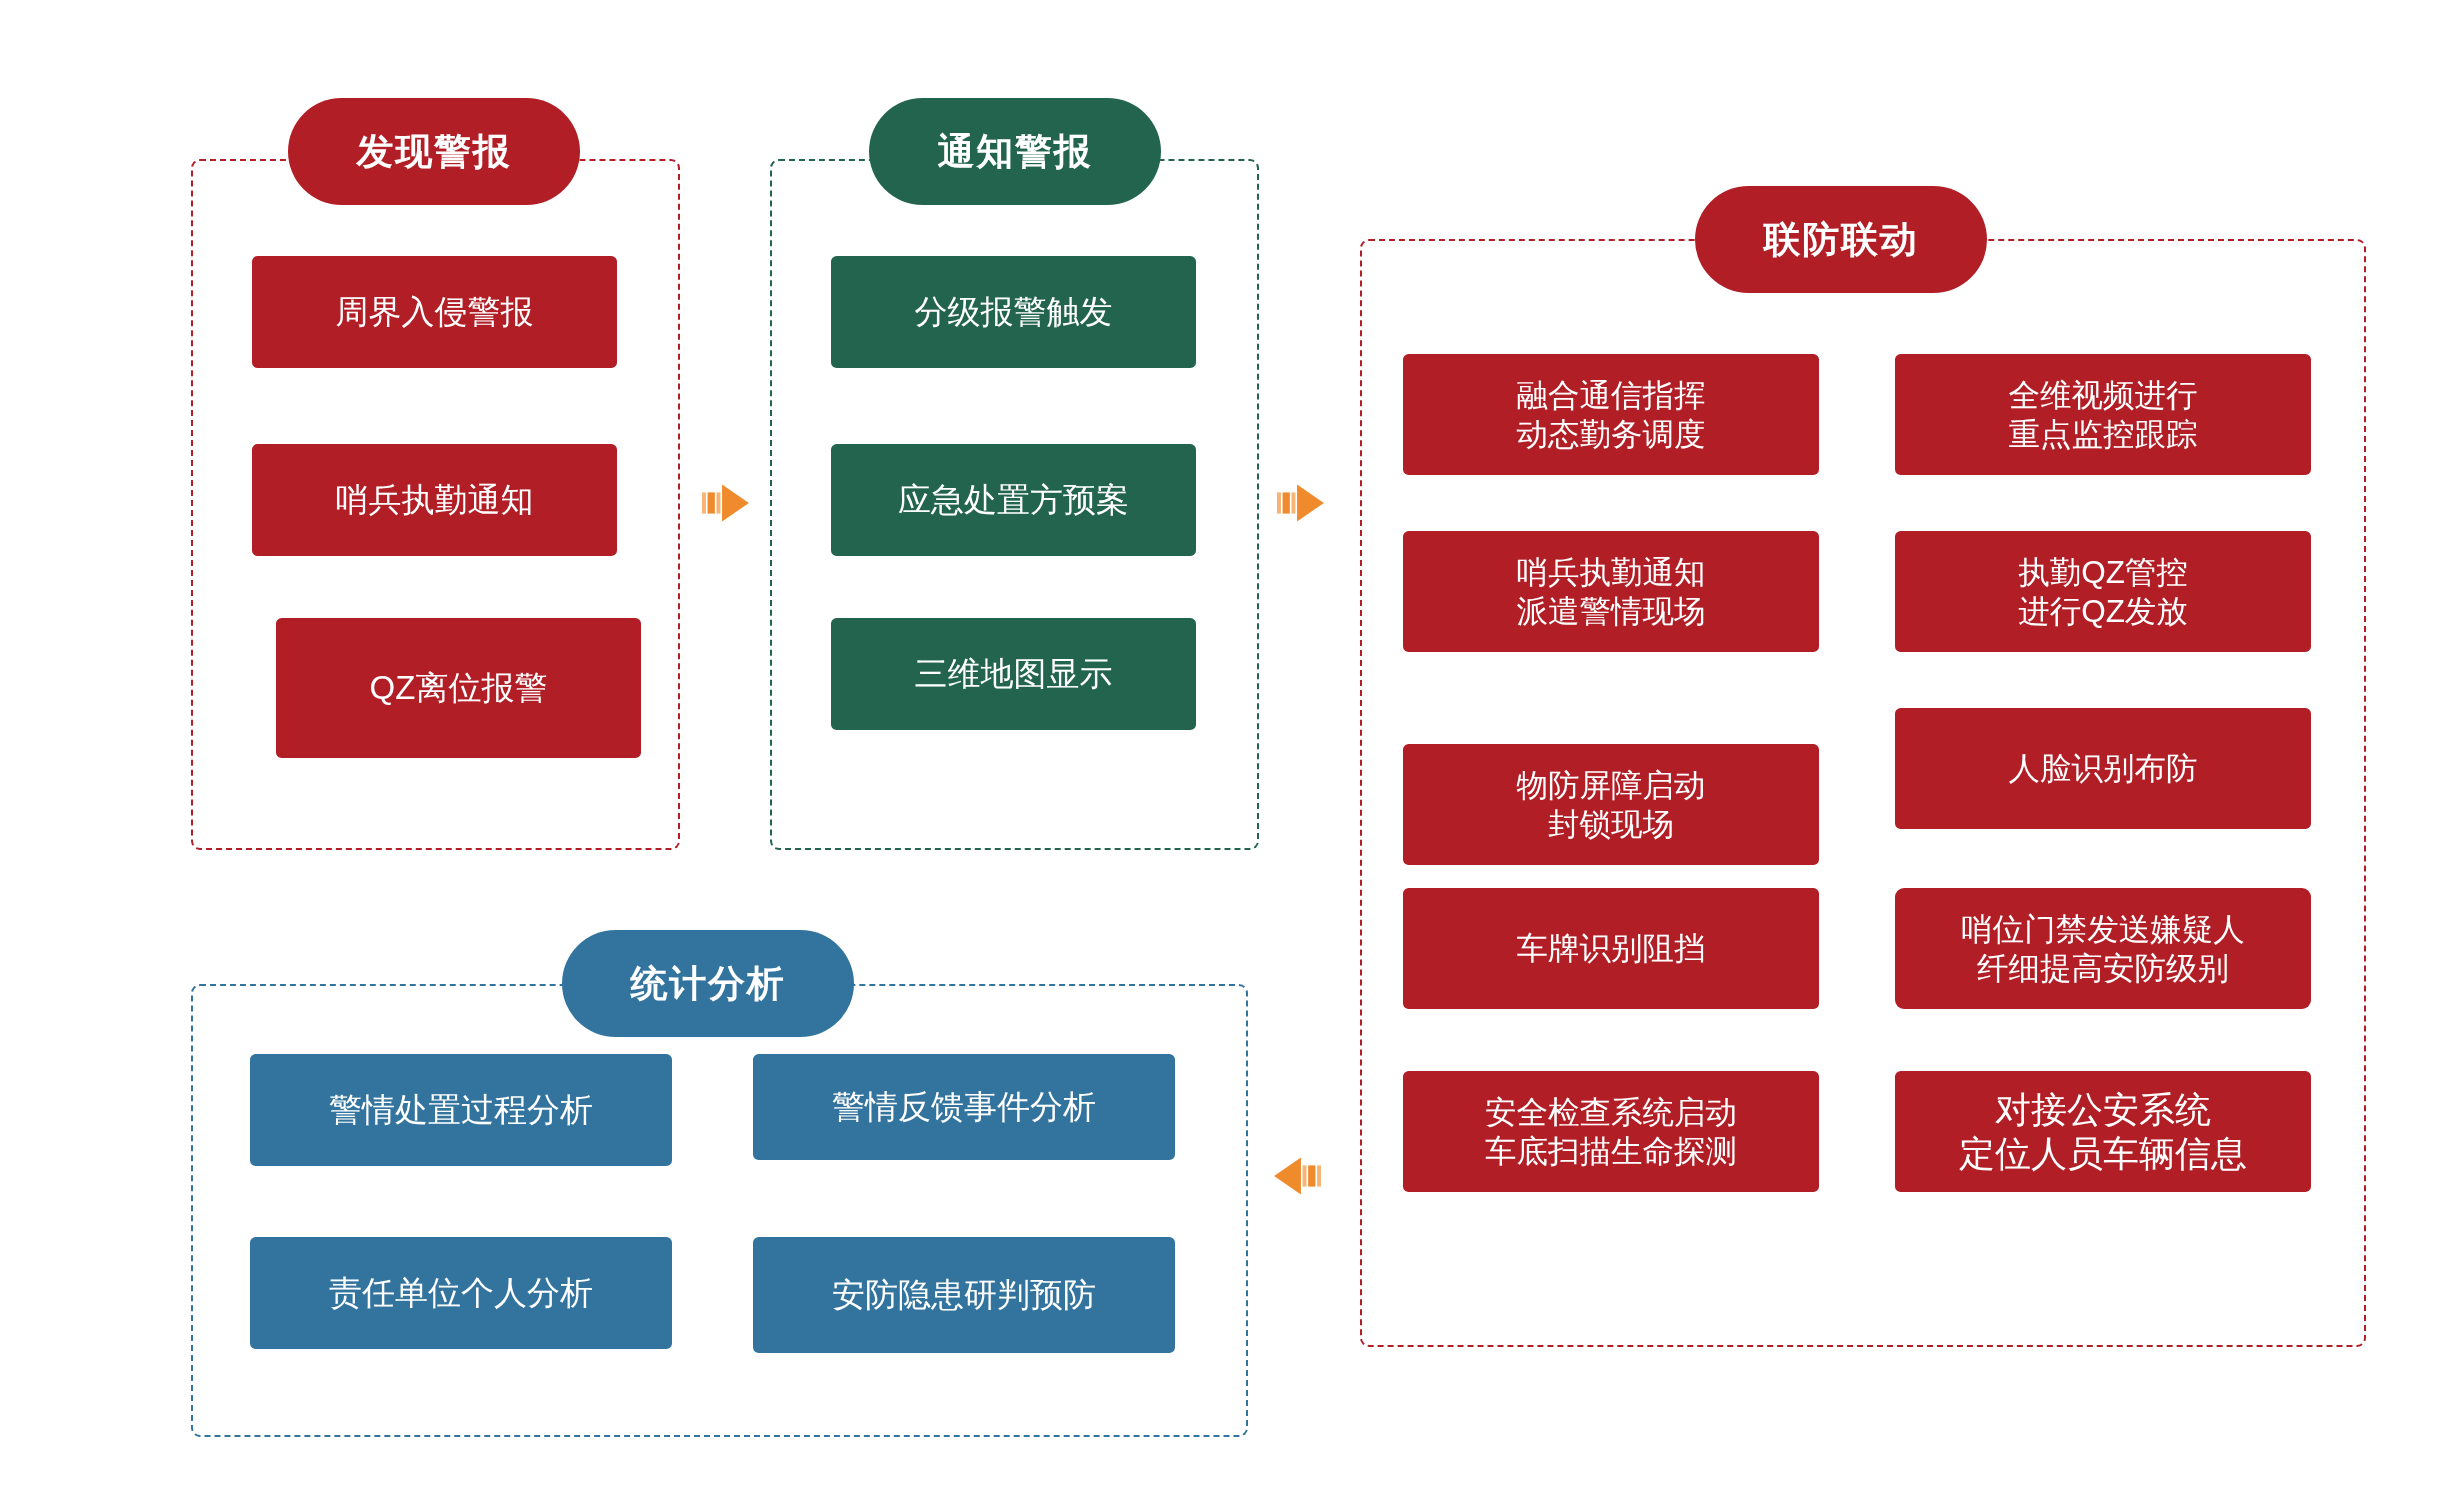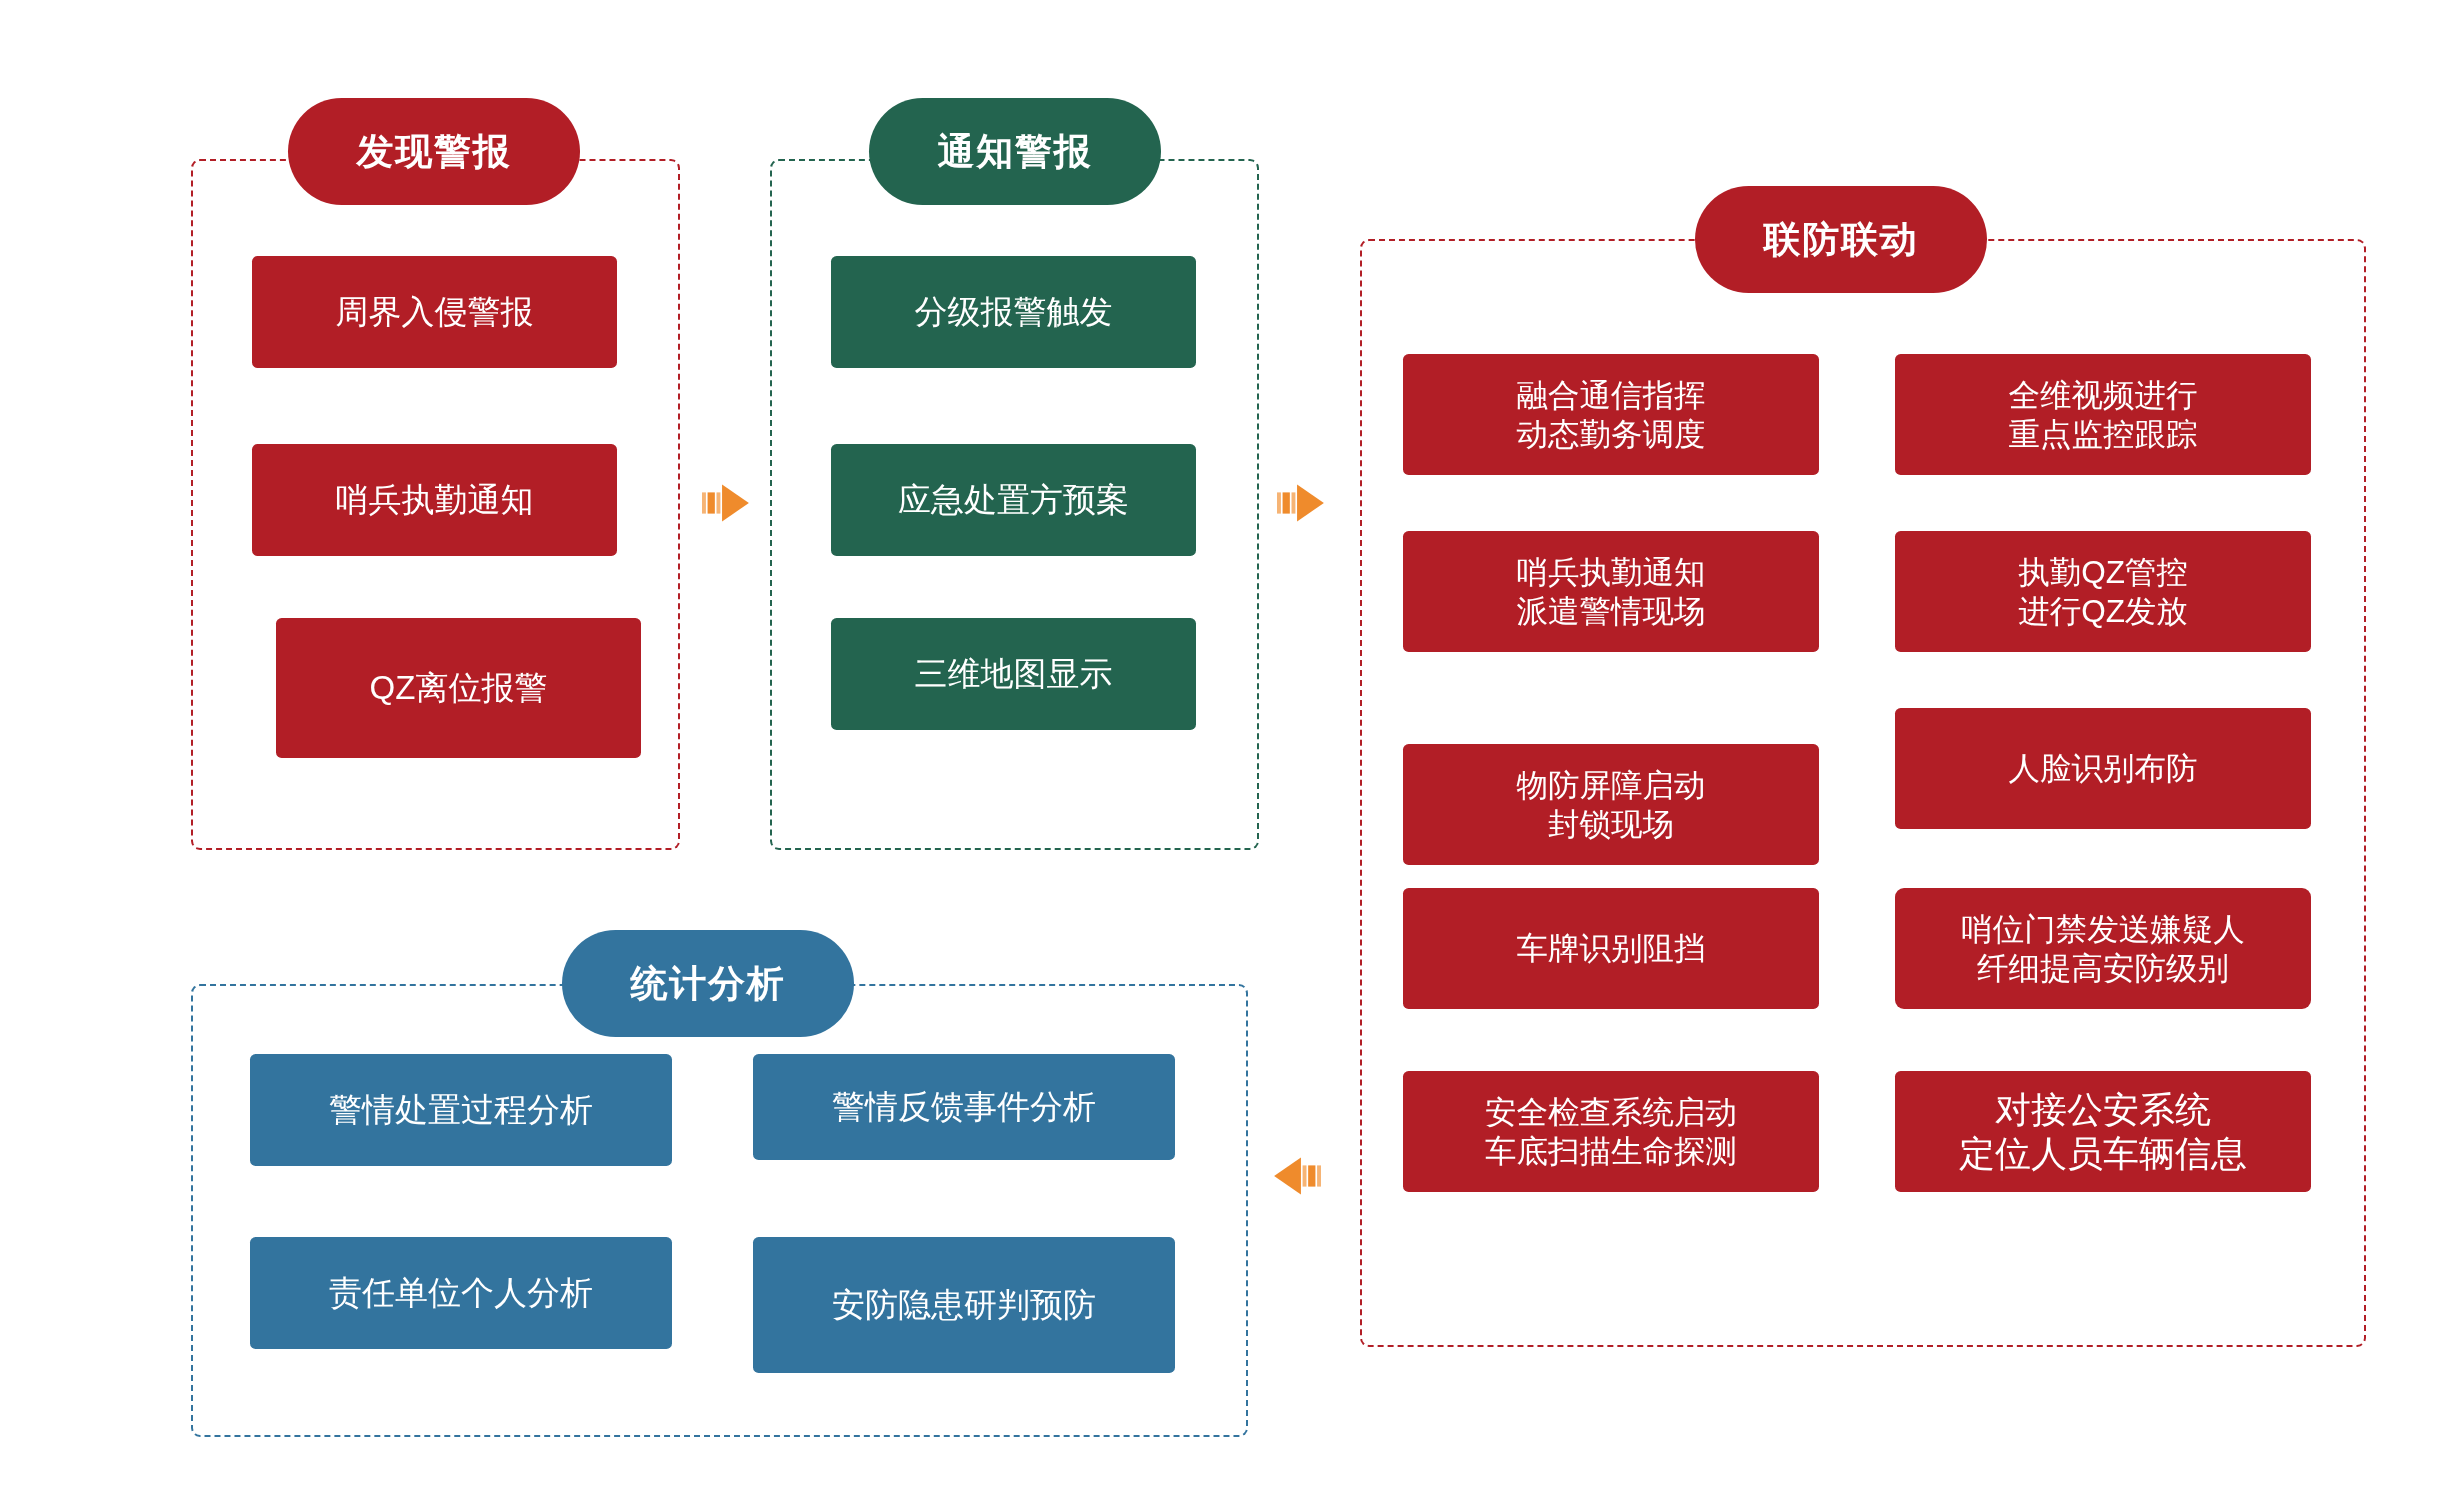--- a/index.html
+++ b/index.html
@@ -114,21 +114,21 @@
 定位人员车辆信息</div>
 
 <div class="panel blue" style="left:191px; top:984px; width:1057px; height:453px;"></div>
 
 <div class="pill blue" style="left:562px; top:930px; width:292px; height:107px; font-size:37px;">统计分析</div>
 
 <div class="item blue" style="left:250px; top:1054px; width:422px; height:112px; font-size:33px;">警情处置过程分析</div>
 <div class="item blue" style="left:250px; top:1237px; width:422px; height:112px; font-size:33px;">责任单位个人分析</div>
 
 <div class="item blue" style="left:753px; top:1054px; width:422px; height:106px; font-size:33px;">警情反馈事件分析</div>
-<div class="item blue" style="left:753px; top:1237px; width:422px; height:136px; font-size:33px;">安防隐患研判预防</div>
+<div class="item blue" style="left:753px; top:1237px; width:422px; height:116px; font-size:33px;">安防隐患研判预防</div>
 
 <div class="arrow" style="left:702px; top:482px;">
   <svg viewBox="0 0 86 74" width="48" height="42" aria-hidden="true">
     <rect x="0" y="18" width="7" height="38" fill="#F6B475"></rect>
     <rect x="10" y="18" width="13" height="38" fill="#EF8B2C"></rect>
     <rect x="26" y="18" width="7" height="38" fill="#F6B475"></rect>
     <path d="M36 4 L36 18 L36 56 L36 70 L84 37 Z" fill="#EF8B2C"></path>
   </svg>
 </div>
 

